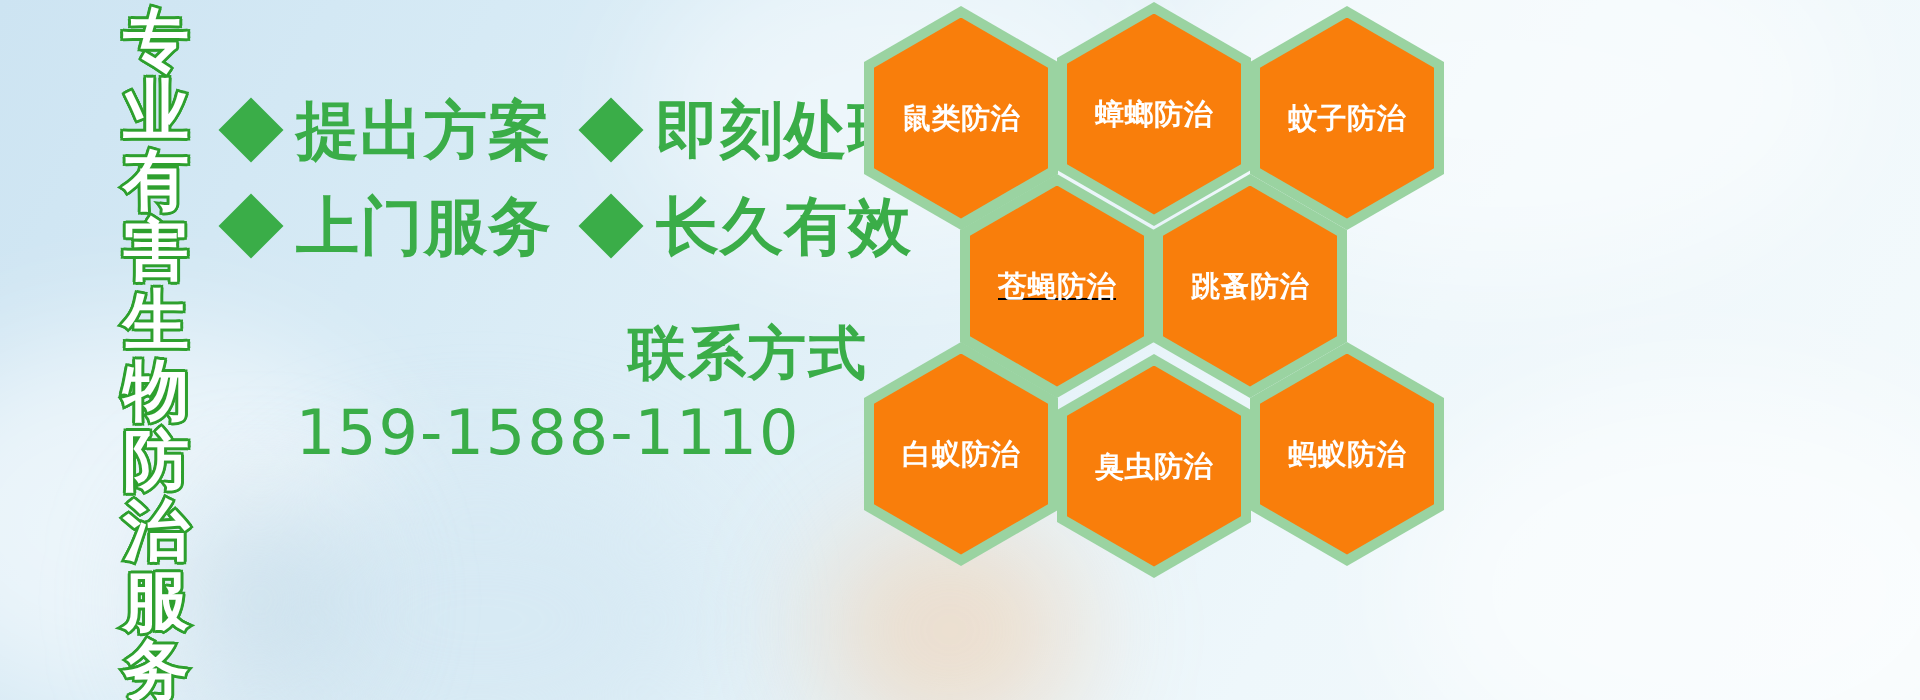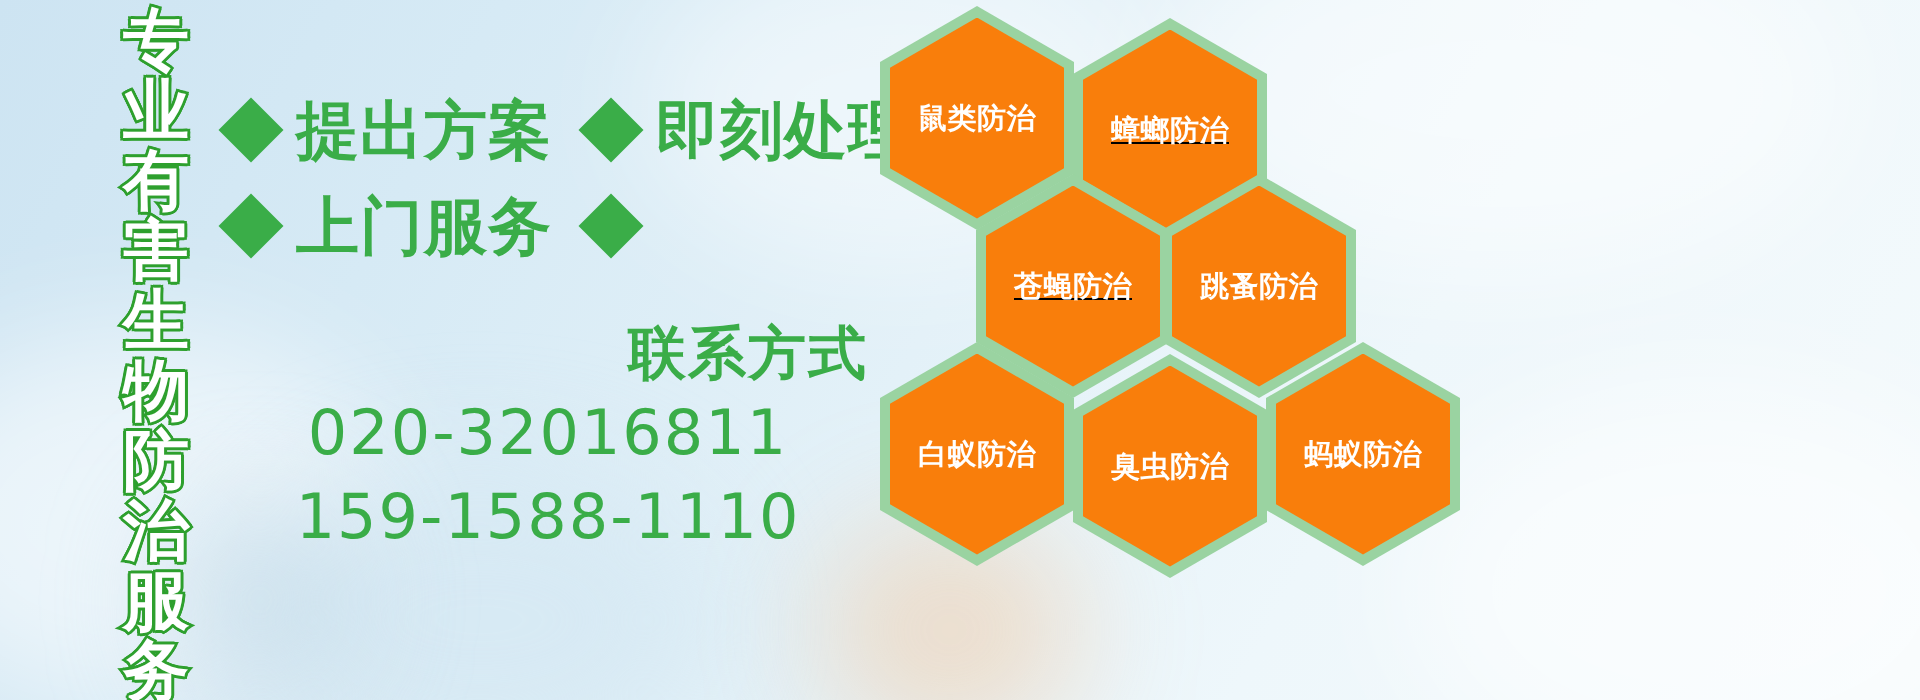--- a/index.html
+++ b/index.html
@@ -139,21 +139,20 @@
   }
   .hex {
     position: absolute;
     width: 194px;
     height: 224px;
     clip-path: polygon(50% 0%, 100% 25%, 100% 75%, 50% 100%, 0% 75%, 0% 25%);
     background: #9ad3a1;
     display: flex;
     align-items: center;
     justify-content: center;
-    margin-left: 16px;
   }
   .hex-inner {
     width: 174px;
     height: 201px;
     clip-path: polygon(50% 0%, 100% 25%, 100% 75%, 50% 100%, 0% 75%, 0% 25%);
     background: #f97e0b;
     display: flex;
     align-items: center;
     justify-content: center;
   }
@@ -208,50 +207,55 @@
     </div>
 
     <div class="feature-row">
       <div class="feature-item">
         <span class="diamond"></span>
         <span class="feature-text">上门服务</span>
       </div>
       <span class="gap-between"></span>
       <div class="feature-item">
         <span class="diamond"></span>
+        <span class="feature-text">长久有效</span>
       </div>
     </div>
 
   </div>
 
   <div id="contact">
     <div id="contact-label">联系方式</div>
-    <div class="phone">020-32016811</div>
     <div class="phone">159-1588-1110</div>
   </div>
 
   <div id="hex-grid">
 
     <div class="hex" style="left:6px; top:8px;">
       <div class="hex-inner">
         <span class="hex-label">鼠类防治</span>
       </div>
     </div>
-    <div class="hex" style="left:199px; top:20px;text-decoration:underline;">
+    <div class="hex" style="left:199px; top:4px;">
       <div class="hex-inner">
         <span class="hex-label">蟑螂防治</span>
       </div>
     </div>
+    <div class="hex" style="left:392px; top:8px;">
+      <div class="hex-inner">
+        <span class="hex-label">蚊子防治</span>
+      </div>
+    </div>
 
     <div class="hex" style="left:102px; top:176px;text-decoration:underline;">
       <div class="hex-inner">
         <span class="hex-label">苍蝇防治</span>
       </div>
     </div>
-    <div class="hex" style="left:288px; top:176px;">
+    <div class="hex" style="left:295px; top:176px;">
       <div class="hex-inner">
         <span class="hex-label">跳蚤防治</span>
       </div>
     </div>
 
     <div class="hex" style="left:6px; top:344px;">
       <div class="hex-inner">
         <span class="hex-label">白蚁防治</span>
       </div>
     </div>

